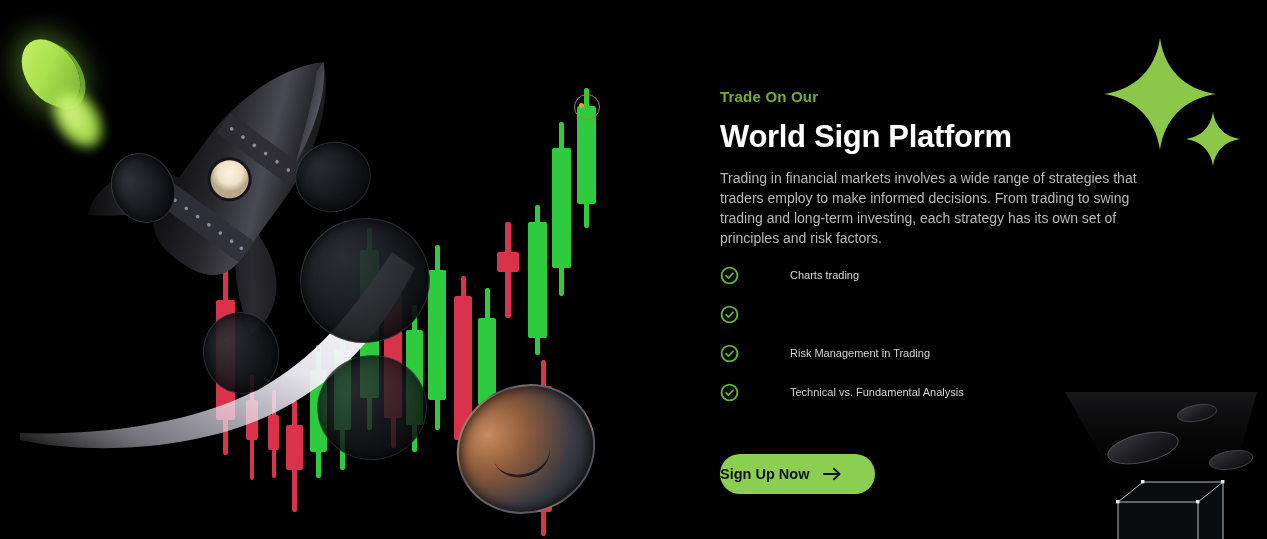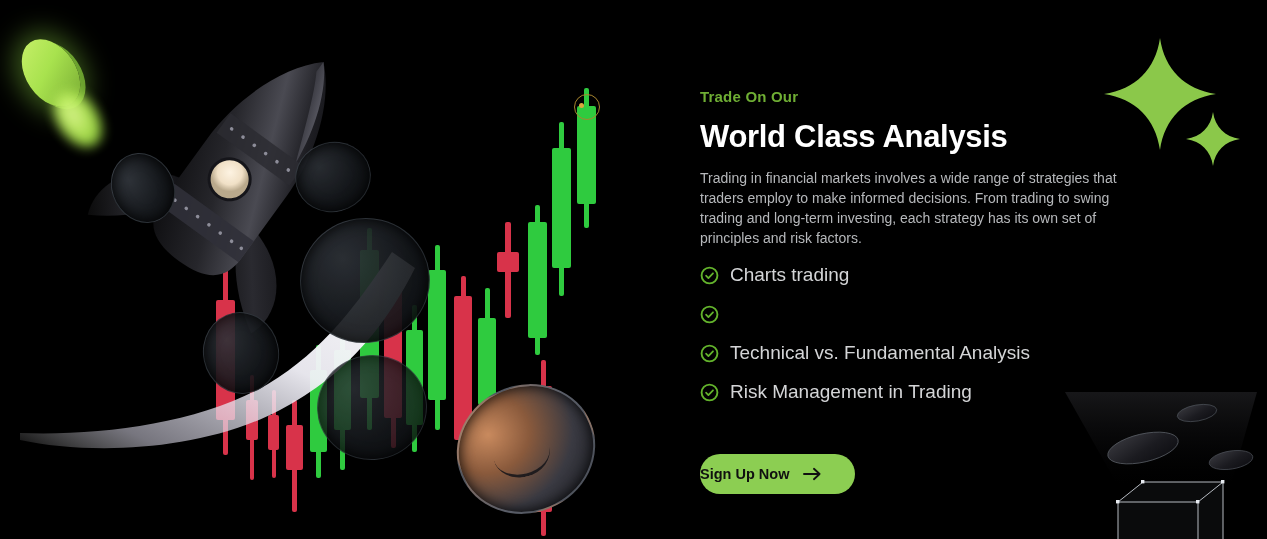--- a/index.html
+++ b/index.html
@@ -80,21 +80,21 @@
   }
   .ring-gold::after {
     content: ""; position: absolute;
     left: 4px; top: 8px; width: 5px; height: 5px;
     border-radius: 50%; background: #d8a83e;
   }
 
   
   .content {
     position: absolute;
-    left: 700px; top: 0;
+    left: 720px; top: 0;
     width: 430px; height: 539px;
   }
   .eyebrow {
     position: absolute; left: 0; top: 88px;
     font-size: 15px; font-weight: bold;
     letter-spacing: .2px;
     color: #6fae34;
   }
   .headline {
     position: absolute; left: 0; top: 119px;
@@ -116,23 +116,24 @@
   .feature-item {
     display: flex; align-items: center;
     height: 26px; margin-bottom: 13px;
   }
   .check-icon {
     flex: 0 0 auto;
     width: 19px; height: 19px; margin-right: 11px;
     display: block;
   }
   .feature-label {
-    font-size: 19px;
+    font-size: 11px;
     color: #d4d5d7;
     white-space: nowrap;
+    margin-left: 40px;
   }
   .cta-button {
     position: absolute; left: 0; top: 454px;
     width: 155px; height: 40px;
     border: none; border-radius: 20px;
     background: #8cce52;
     color: #101010;
     font-family: "Liberation Sans", sans-serif;
     font-size: 14.5px; font-weight: bold;
     display: flex; align-items: center; 
@@ -329,21 +330,21 @@
         <rect x="61" y="108" width="3.4" height="3.4"></rect>
         <rect x="141" y="108" width="3.4" height="3.4"></rect>
       </g>
     </svg>
   </div>
 
   <div class="content">
 
     <div class="eyebrow">Trade On Our</div>
 
-    <h1 class="headline">World Class Analysis</h1>
+    <h1 class="headline">World Sign Platform</h1>
 
     <p class="paragraph">Trading in financial markets involves a wide range of strategies that traders employ to make informed decisions. From trading to swing trading and long-term investing, each strategy has its own set of principles and risk factors.</p>
 
     <ul class="feature-list">
       <li class="feature-item">
         <svg class="check-icon" viewBox="0 0 24 24">
           <circle cx="12" cy="12" r="10" fill="none" stroke="#63b32c" stroke-width="2.4"></circle>
           <path d="M7.6 12.3 L10.6 15.2 L16.4 9.2" fill="none" stroke="#63b32c" stroke-width="2.2" stroke-linecap="round" stroke-linejoin="round"></path>
         </svg>
         <span class="feature-label">Charts trading</span>
@@ -352,28 +353,28 @@
         <svg class="check-icon" viewBox="0 0 24 24">
           <circle cx="12" cy="12" r="10" fill="none" stroke="#63b32c" stroke-width="2.4"></circle>
           <path d="M7.6 12.3 L10.6 15.2 L16.4 9.2" fill="none" stroke="#63b32c" stroke-width="2.2" stroke-linecap="round" stroke-linejoin="round"></path>
         </svg>
       </li>
       <li class="feature-item">
         <svg class="check-icon" viewBox="0 0 24 24">
           <circle cx="12" cy="12" r="10" fill="none" stroke="#63b32c" stroke-width="2.4"></circle>
           <path d="M7.6 12.3 L10.6 15.2 L16.4 9.2" fill="none" stroke="#63b32c" stroke-width="2.2" stroke-linecap="round" stroke-linejoin="round"></path>
         </svg>
-        <span class="feature-label">Technical vs. Fundamental Analysis</span>
+        <span class="feature-label">Risk Management in Trading</span>
       </li>
       <li class="feature-item">
         <svg class="check-icon" viewBox="0 0 24 24">
           <circle cx="12" cy="12" r="10" fill="none" stroke="#63b32c" stroke-width="2.4"></circle>
           <path d="M7.6 12.3 L10.6 15.2 L16.4 9.2" fill="none" stroke="#63b32c" stroke-width="2.2" stroke-linecap="round" stroke-linejoin="round"></path>
         </svg>
-        <span class="feature-label">Risk Management in Trading</span>
+        <span class="feature-label">Technical vs. Fundamental Analysis</span>
       </li>
     </ul>
 
     <button class="cta-button">
       <span>Sign Up Now</span>
       <svg class="cta-arrow" width="19" height="14" viewBox="0 0 20 14">
         <path d="M1 7 H17 M11.5 1.5 L17.5 7 L11.5 12.5" fill="none" stroke="#101010" stroke-width="1.9" stroke-linecap="round" stroke-linejoin="round"></path>
       </svg>
     </button>
 

